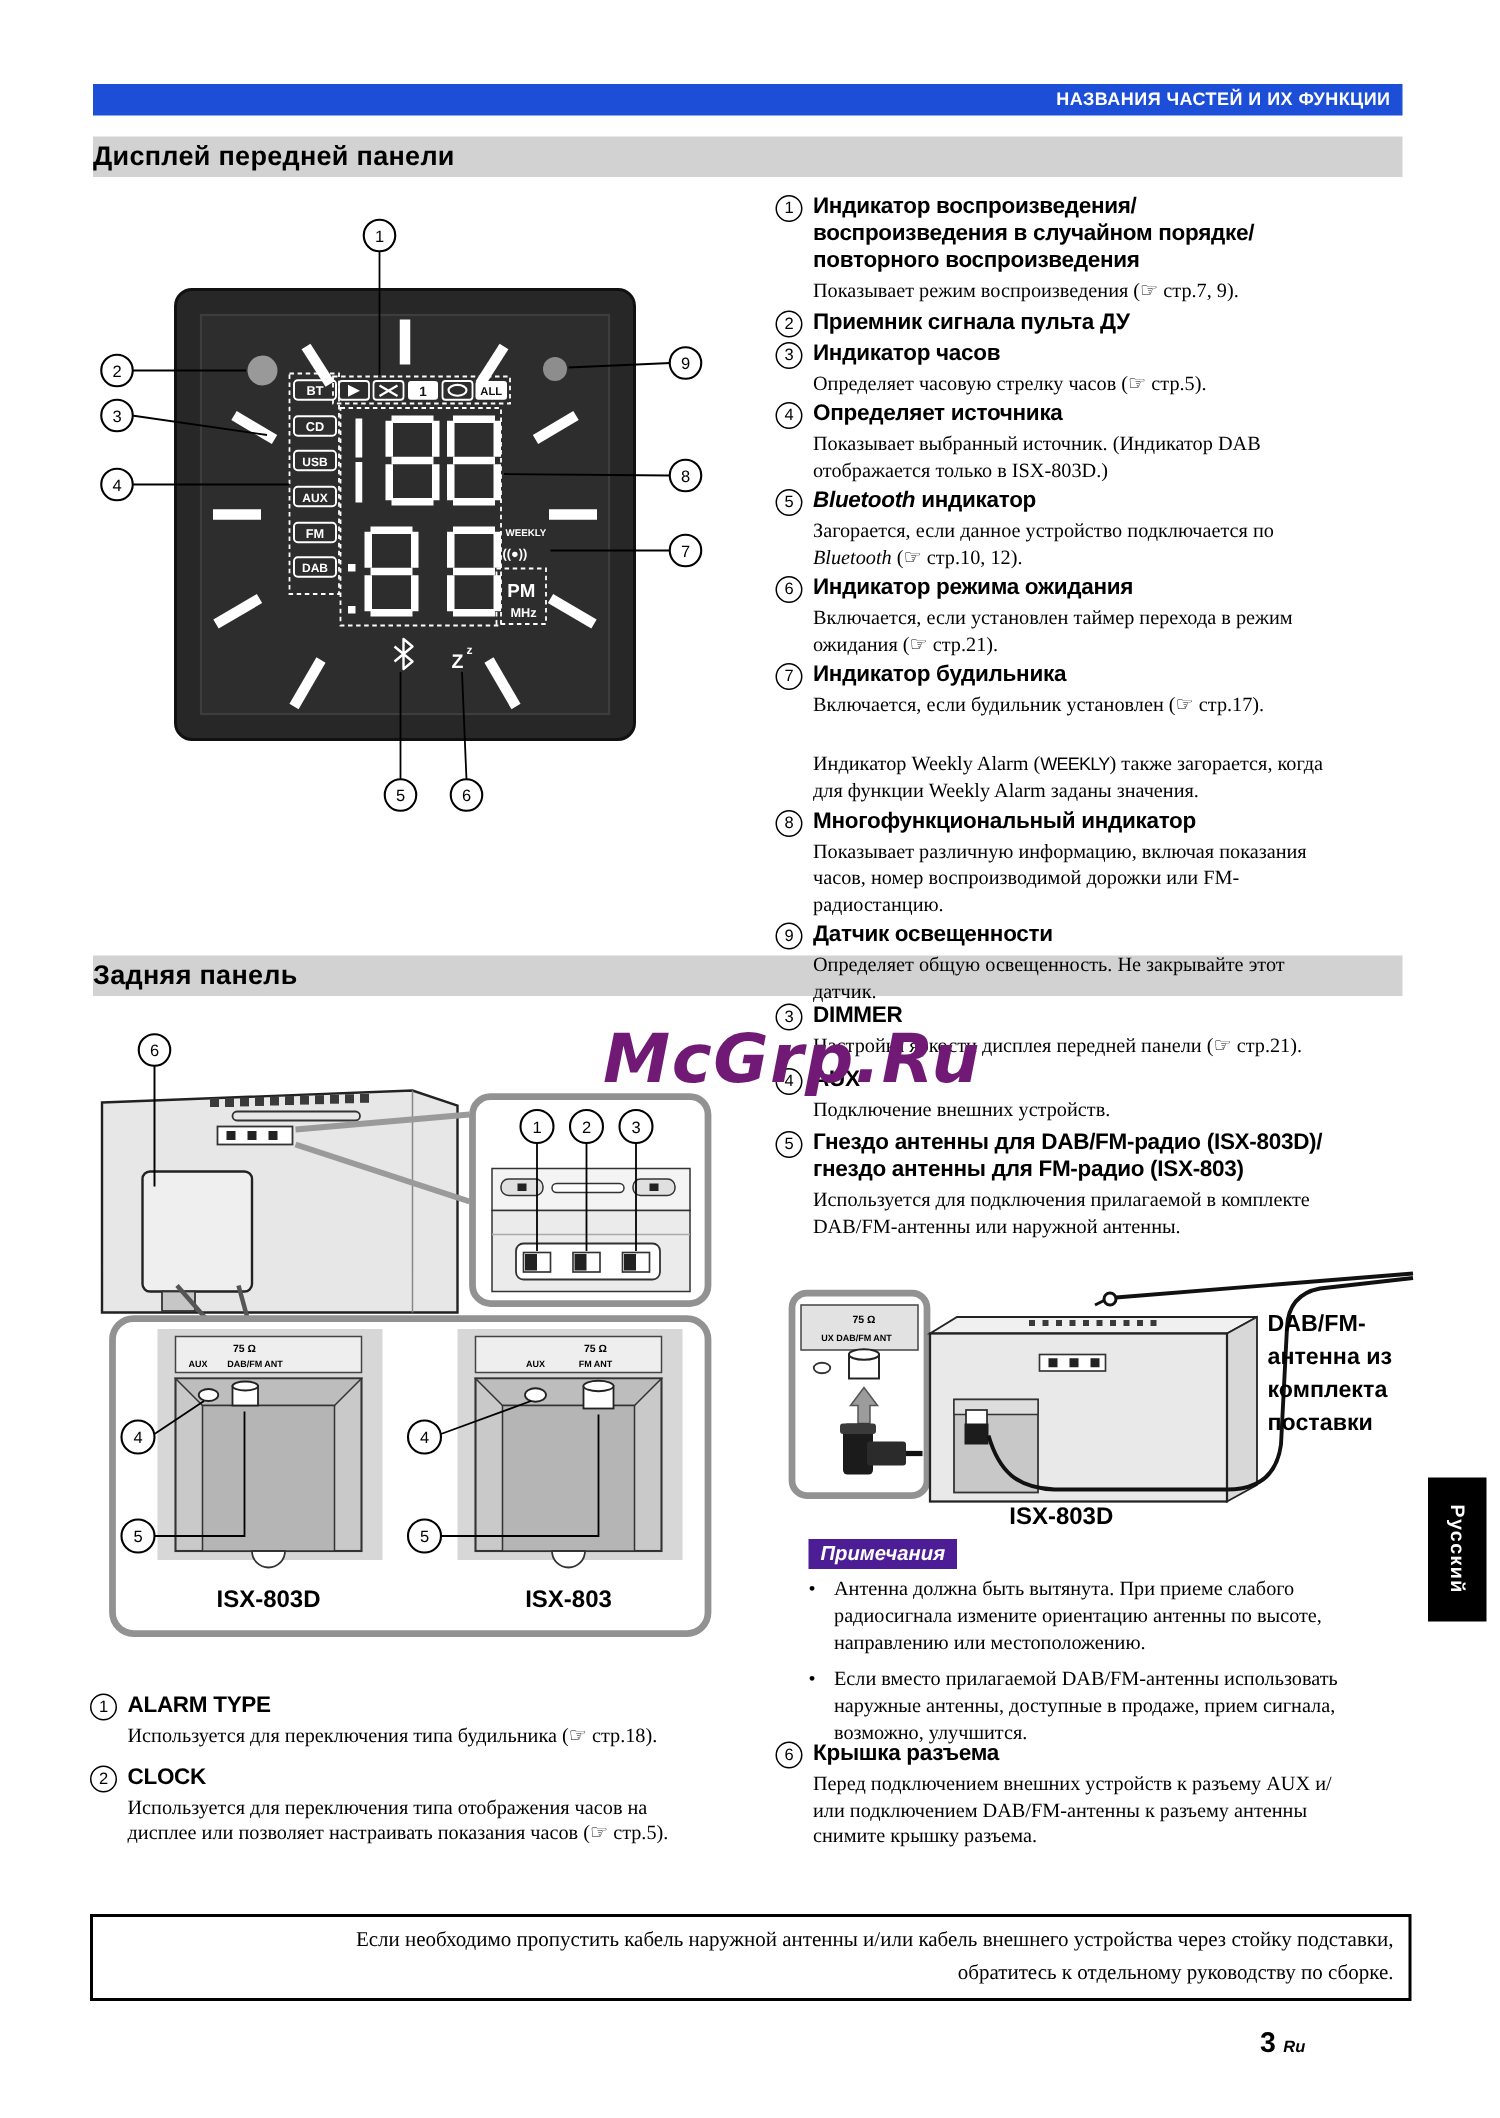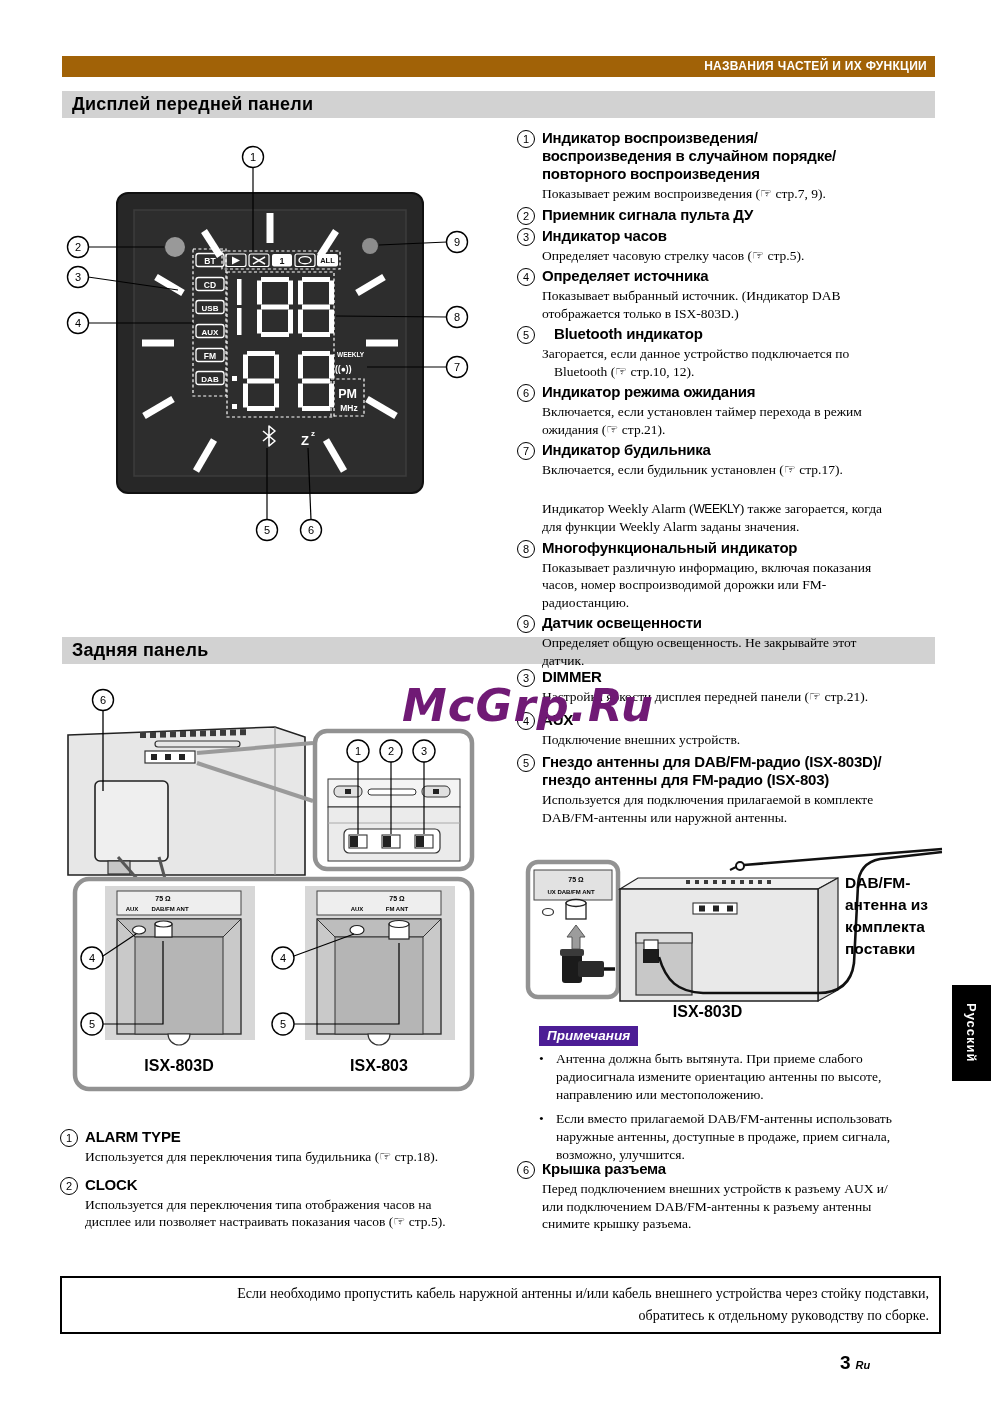--- a/index.html
+++ b/index.html
@@ -1,41 +1,41 @@
 <!DOCTYPE html>
 <html><head>
 <meta charset="utf-8">
 <style>
   html,body{margin:0;padding:0;background:#fff;}
   .page{position:relative;width:1000px;height:1412px;background:#fff;overflow:hidden;
         font-family:"Liberation Sans",sans-serif;color:#000;}
   .abs{position:absolute;}
 
-  .header-bar{left:62px;top:56px;width:873px;height:21px;background:#a16207;color:#fff;
+  .header-bar{left:62px;top:56px;width:873px;height:21px;background:#1d4ed8;color:#fff;
     font-size:12px;font-weight:bold;line-height:21px;text-align:right;padding-right:8px;
     box-sizing:border-box;letter-spacing:.3px;}
   .section-bar{left:62px;width:873px;height:27px;background:#d2d2d2;font-size:18px;
-    font-weight:bold;line-height:27px;padding-left:10px;box-sizing:border-box;letter-spacing:.2px;}
+    font-weight:bold;line-height:27px;box-sizing:border-box;letter-spacing:.2px;}
   #sec1{top:91px;} #sec2{top:637px;}
 
   .col{position:absolute;}
   #front-col{left:517px;top:129px;width:382px;}
   #rear-col{left:517px;top:668px;width:400px;}
   #cover-item{left:517px;top:1160px;width:390px;}
   #left-col{left:60px;top:1128px;width:392px;}
 
   .item{position:relative;padding-left:25px;margin-bottom:3px;}
   #rear-col .item{margin-bottom:5px;}
   #left-col .item{margin-bottom:10px;}
   .cnum{position:absolute;left:0;top:1px;width:16px;height:16px;border:1.4px solid #000;
     border-radius:50%;background:#fff;font-size:11px;line-height:16px;text-align:center;}
   .ititle{font-size:15px;font-weight:bold;line-height:18px;white-space:pre-line;letter-spacing:-.2px;}
   .ibody{font-family:"Liberation Serif","DejaVu Sans",serif;font-size:13.5px;line-height:17.5px;margin-top:2px;}
   .ibody.second{margin-top:21px;}
-  .it{margin-left:12px;}
+  .it{font-style:italic;}
   .wk{font-family:"Liberation Sans",sans-serif;font-size:12px;letter-spacing:-.5px;}
 
   #notes{left:539px;top:1026px;width:400px;}
   .badge{display:inline-block;background:#4c1d95;color:#fff;font-weight:bold;font-style:italic;
     font-size:13.5px;line-height:18px;padding:1px 8px;margin-bottom:4px;}
   .note{display:flex;font-family:"Liberation Serif","DejaVu Sans",serif;font-size:13.5px;
     line-height:18px;margin-bottom:6px;}
   .note .bullet{width:17px;flex:0 0 17px;}
 
   .cable-label{left:845px;top:872px;width:110px;font-size:15.5px;font-weight:bold;

